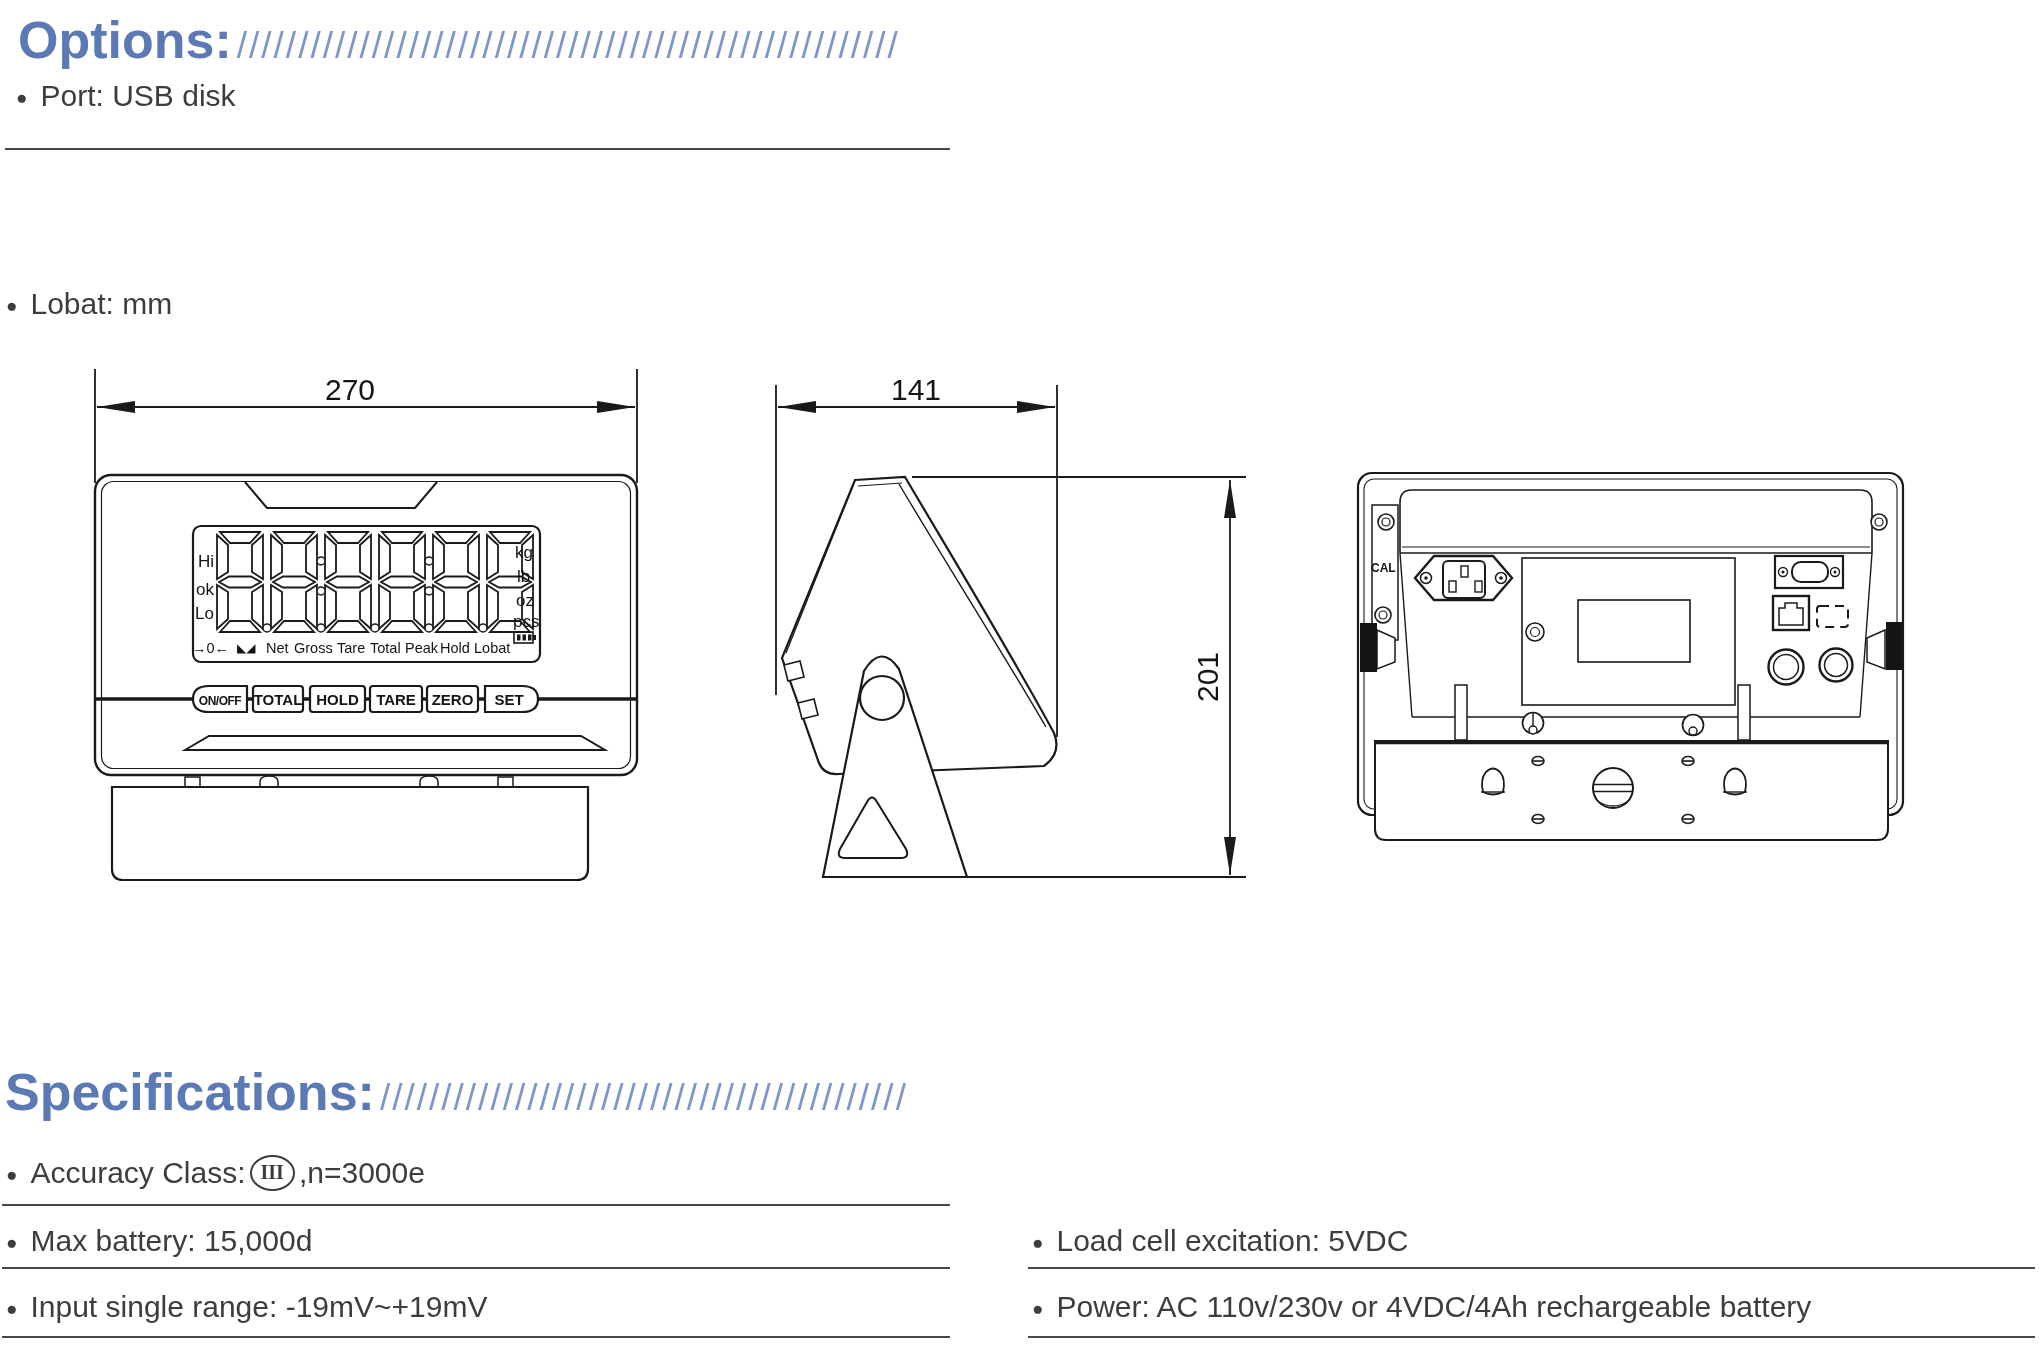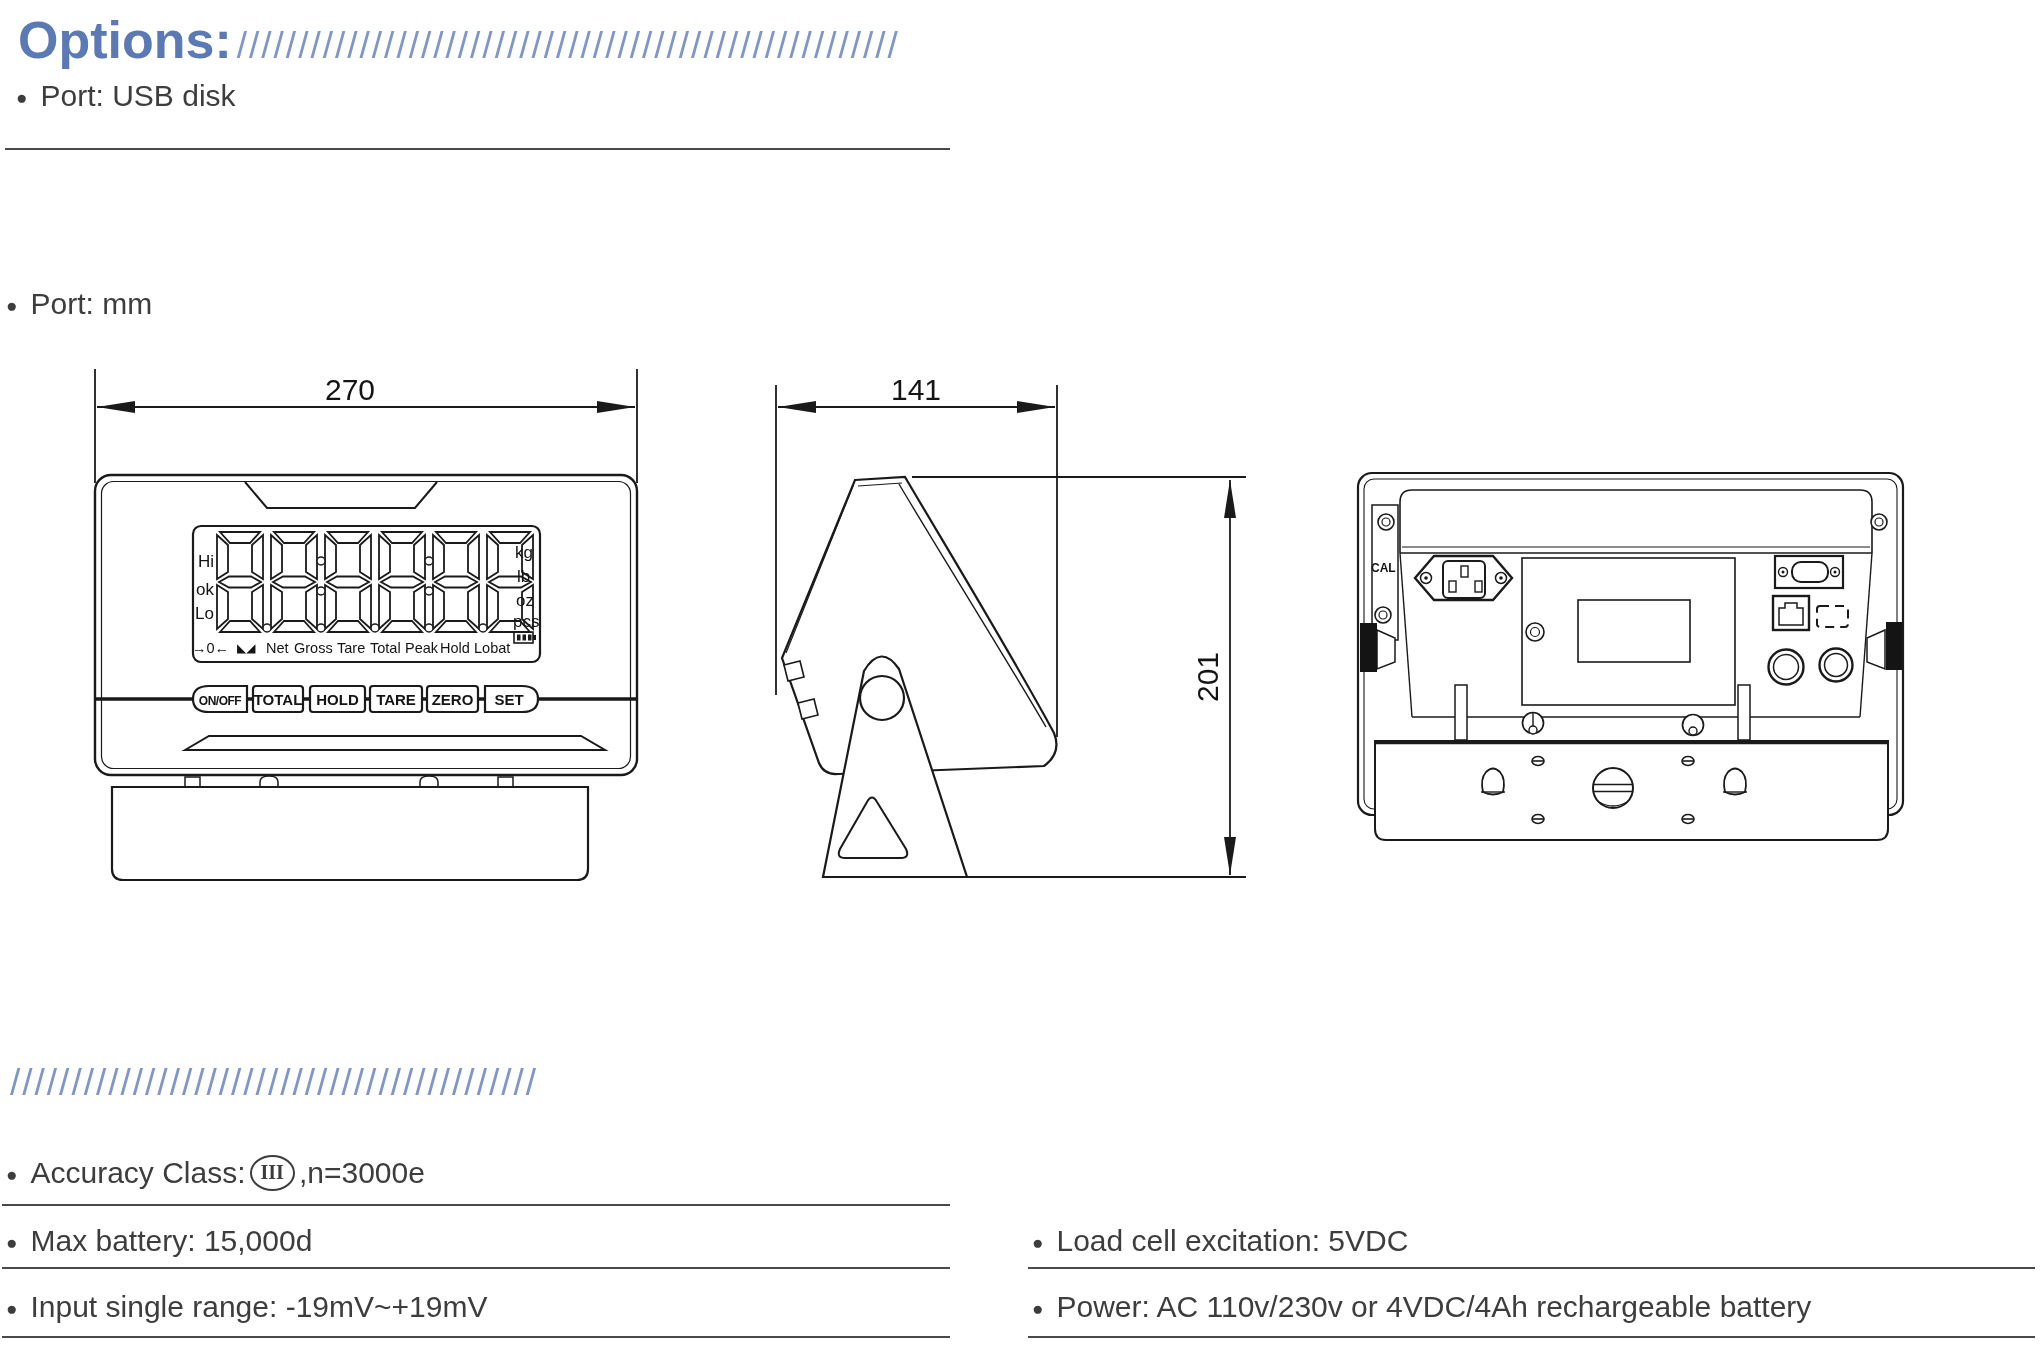--- a/index.html
+++ b/index.html
@@ -34,21 +34,21 @@
   </div>
 
   <div class="bullet-row" style="left:16px;top:79px">
     <span class="dot">●</span>
     <span>Port: USB disk</span>
   </div>
   <div class="rule" style="left:5px;top:148px;width:945px"></div>
 
   <div class="bullet-row" style="left:6px;top:287px">
     <span class="dot">●</span>
-    <span>Port: mm</span>
+    <span>Lobat: mm</span>
   </div>
 
   <svg style="left:85px;top:355px" width="570" height="535" viewBox="0 0 570 535">
     <defs>
       <g id="seg8" fill="none" stroke="#1a1a1a" stroke-width="1.8">
         <polygon points="3,0 43,0 33,11 13,11"></polygon>
         <polygon points="46,3 46,47 35,40 35,13"></polygon>
         <polygon points="46,53 46,97 35,87 35,60"></polygon>
         <polygon points="13,89 33,89 43,100 3,100"></polygon>
         <polygon points="0,53 11,60 11,87 0,97"></polygon>
@@ -274,20 +274,21 @@
       <ellipse cx="188" cy="359" rx="6" ry="4.5"></ellipse>
         <ellipse cx="338" cy="359" rx="6" ry="4.5"></ellipse>
       <line x1="182.5" y1="301" x2="193.5" y2="301"></line>
         <line x1="332.5" y1="301" x2="343.5" y2="301"></line>
       <line x1="182.5" y1="359" x2="193.5" y2="359"></line>
         <line x1="332.5" y1="359" x2="343.5" y2="359"></line>
     </g>
   </svg>
 
   <div class="heading" style="left:5px;top:1062px">
+    <span class="h-text">Specifications:</span>
     <span class="h-slashes">///////////////////////////////////////////</span>
   </div>
 
   <div class="bullet-row" style="left:6px;top:1155px">
     <span class="dot">●</span>
     <span class="spec-line">
       <span>Accuracy Class:</span>
       <span class="badge">III</span>
       <span>,n=3000e</span>
     </span>

